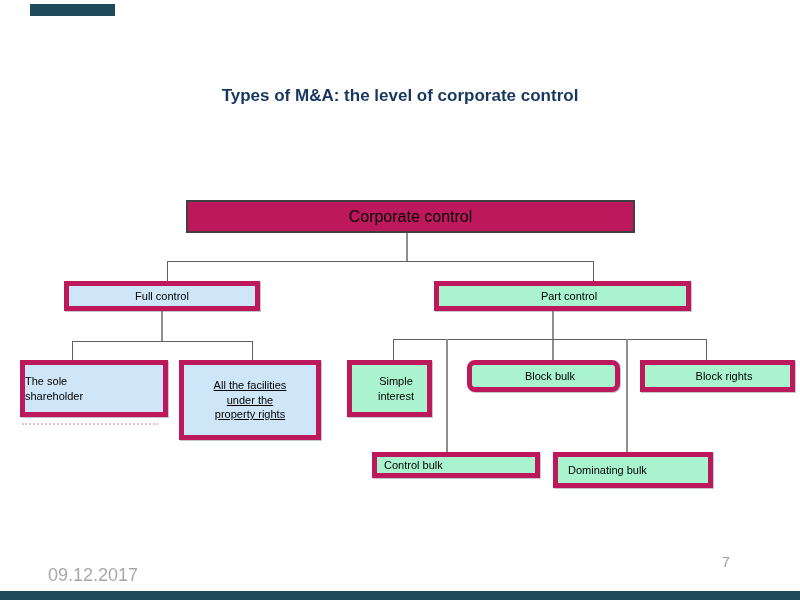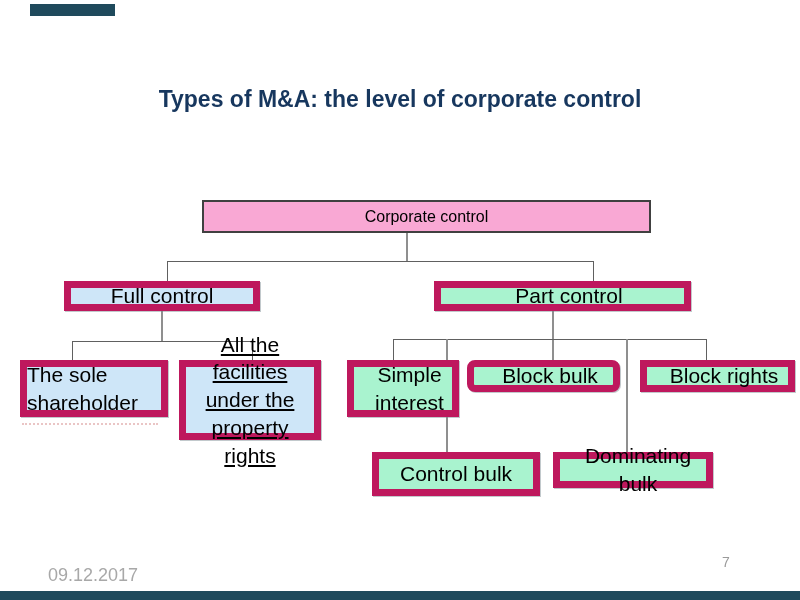--- a/index.html
+++ b/index.html
@@ -6,43 +6,43 @@
   .slide {
     position:relative; width:800px; height:600px; background:#ffffff;
     overflow:hidden; font-family:"Liberation Sans", sans-serif; color:#000;
   }
   
   .bar-top    { position:absolute; left:30px; top:4px;  width:85px;  height:12px; background:#1F4A5C; }
   .bar-bottom { position:absolute; left:0;    top:591px; width:800px; height:9px;  background:#1F4A5C; }
 
   .title {
     position:absolute; left:0; top:86px; width:100%; text-align:center;
-    font-size:23px; font-weight:bold; color:#17375E; letter-spacing:0;
+    font-size:17px; font-weight:bold; color:#17375E; letter-spacing:0;
   }
 
   
   .node {
-    position:absolute; box-sizing:border-box; border:7px solid #be185d;
+    position:absolute; box-sizing:border-box; border:5px solid #be185d;
     display:flex; align-items:center; justify-content:center; text-align:center;
-    font-size:21px; line-height:1.32; white-space:pre-line;
+    font-size:11px; line-height:1.32; white-space:pre-line;
     box-shadow:1px 1px 0 rgba(120,135,142,0.45);
   }
-  .fill-orange { background:#f9a8d4;margin-left:16px; }
+  .fill-orange { background:#be185d; }
   .fill-blue   { background:#CEE6F8; }
   .fill-green  { background:#A9F3CF;padding-left:13px; }
 
   #node-corporate    { left:186px; top:200px; width:449px; height:33px; border:2px solid #404040; font-size:16px; box-shadow:none; }
   #node-full         { left:64px;  top:281px; width:196px; height:30px; }
   #node-part         { left:434px; top:281px; width:257px; height:30px; }
   #node-sole         { left:20px;  top:360px; width:148px; height:57px; justify-content:flex-start; text-align:left; }
   #node-facilities   { left:179px; top:360px; width:142px; height:80px;text-decoration:underline; }
-  #node-simple       { left:347px; top:360px; width:112px;  height:57px; }
+  #node-simple       { left:347px; top:360px; width:85px;  height:57px; }
   #node-block        { left:467px; top:360px; width:153px; height:32px;border-radius:8px; }
   #node-equal        { left:640px; top:360px; width:155px; height:32px; }
-  #node-control-bulk { left:372px; top:452px; width:168px; height:44px; justify-content:flex-start; text-align:left; padding-left:21px; }
+  #node-control-bulk { left:372px; top:452px; width:168px; height:26px; justify-content:flex-start; text-align:left; padding-left:7px; }
   #node-dominating   { left:553px; top:452px; width:160px; height:36px; justify-content:flex-start; text-align:center; padding-left:10px; }
 
   
   .line { position:absolute; background:#606060; }
   .line.lite { background:#8F8F8F; }
   #v-root        { left:406px; top:233px; width:2px;   height:28px;  }
   #h-level2      { left:167px; top:261px; width:427px; height:1px;   }
   #v-to-full     { left:167px; top:261px; width:1px;   height:20px;  }
   #v-to-part     { left:593px; top:261px; width:1px;   height:20px;  }
   #v-full-down   { left:161px; top:311px; width:2px;   height:30px;  }

